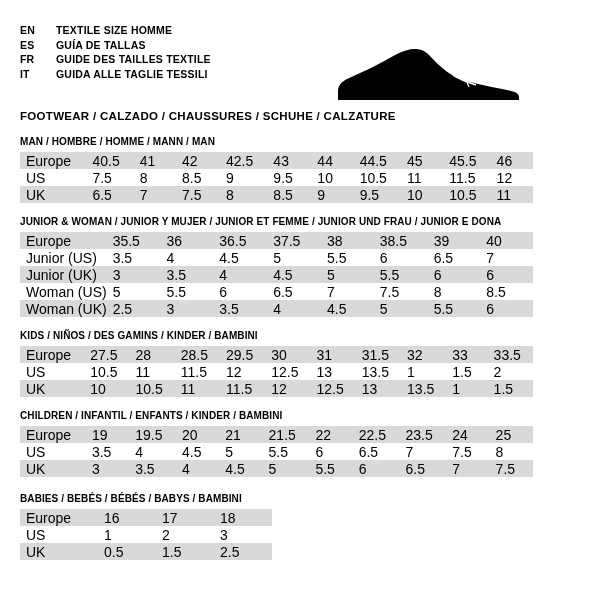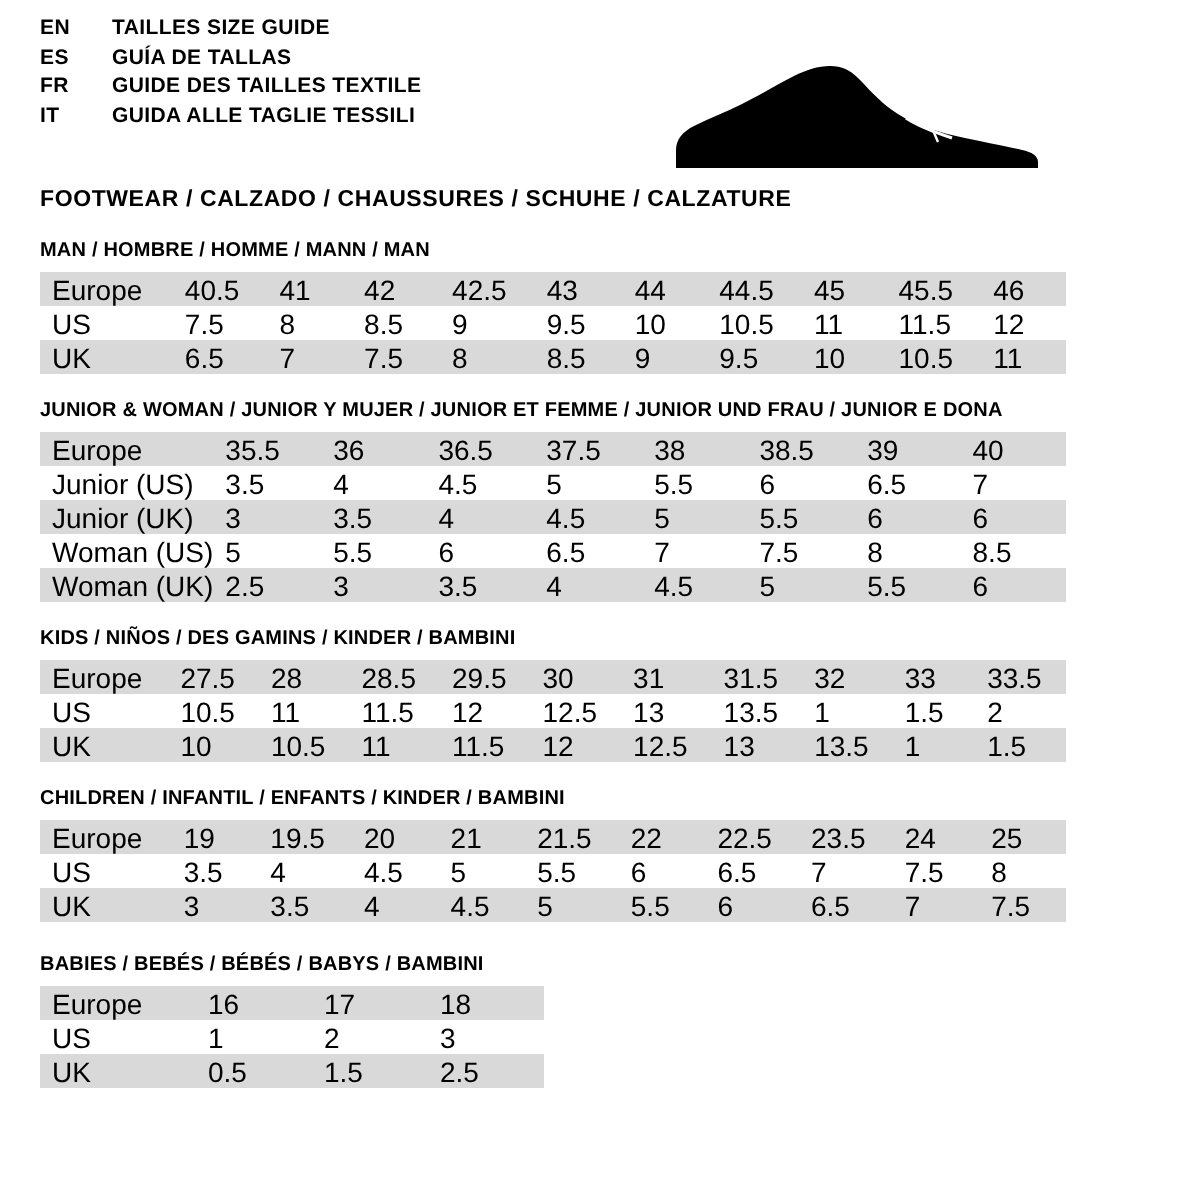--- a/index.html
+++ b/index.html
@@ -12,21 +12,21 @@
     height: 600px;
     font-family: "Liberation Sans", sans-serif;
     color: #000000;
     overflow: hidden;
   }
   .page {
     position: relative;
     width: 553px;
     height: 600px;
     box-sizing: border-box;
-    padding: 8px 20px 0 20px;
+    padding: 24px 20px 0 20px;
   }
 
   
   .header {
     position: relative;
     height: 96px;
   }
   .lang-table {
     border-collapse: collapse;
     font-size: 10.5px;
@@ -92,21 +92,21 @@
 </head>
 <body>
 
 <div class="page">
 
   <div class="header">
     <table class="lang-table">
       <tbody>
         <tr>
           <td class="lang-code">EN</td>
-          <td>TAILLES SIZE GUIDE</td>
+          <td>TEXTILE SIZE HOMME</td>
         </tr>
         <tr>
           <td class="lang-code">ES</td>
           <td>GUÍA DE TALLAS</td>
         </tr>
         <tr>
           <td class="lang-code">FR</td>
           <td>GUIDE DES TAILLES TEXTILE</td>
         </tr>
         <tr>

